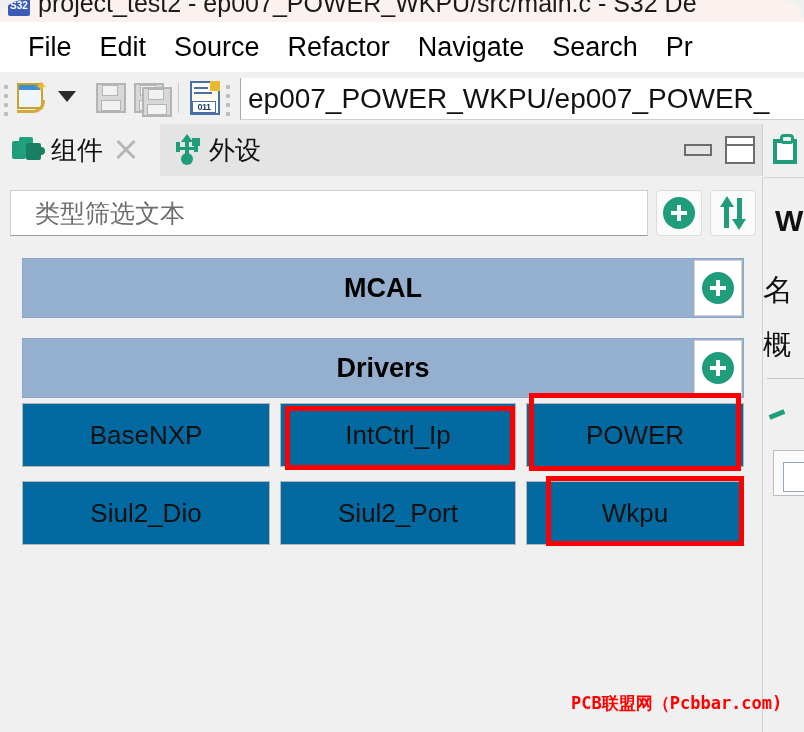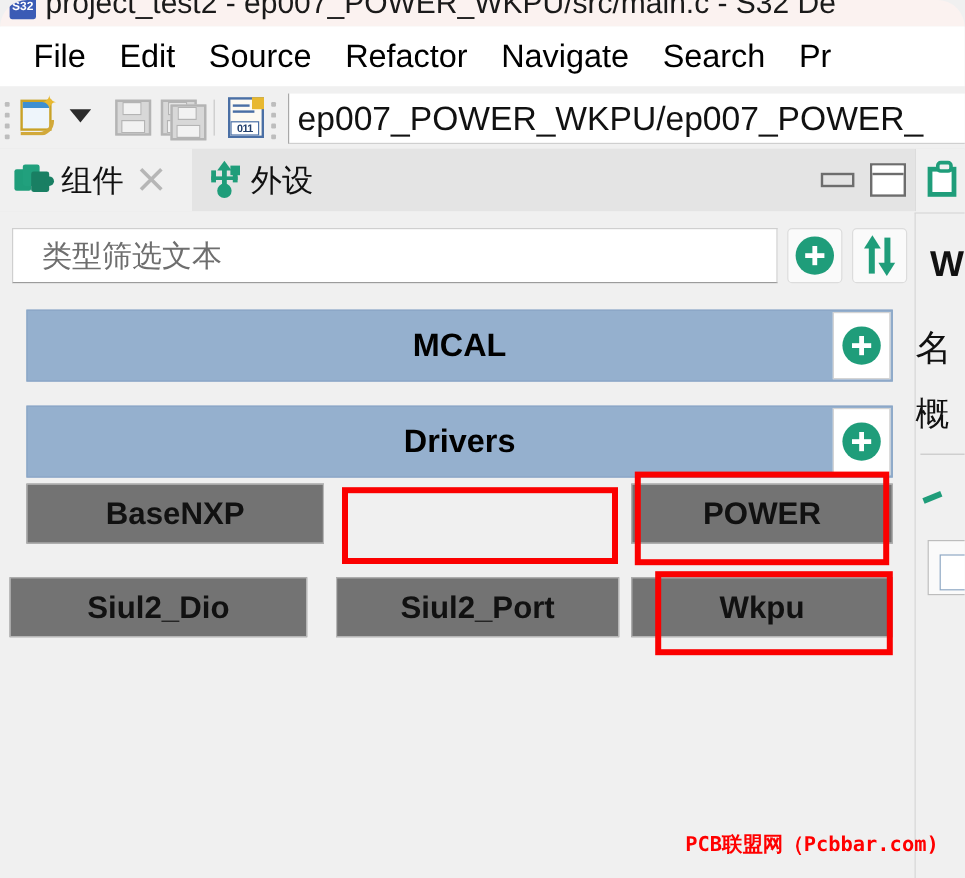--- a/index.html
+++ b/index.html
@@ -240,22 +240,22 @@
   }
   .group-header .gtitle{
     font-size:27px;font-weight:bold;color:#000;
   }
   .group-add{
     position:absolute;right:1px;top:1px;width:48px;height:56px;
     background:#fff;border:1px solid #d4d4d4;box-sizing:border-box;
     display:flex;align-items:center;justify-content:center;
   }
   .tile{
-    position:absolute;height:50px;background:#737373;border:1px solid #b6b6b6;
-    box-sizing:border-box;display:flex;align-items:center;justify-content:center;font-weight:bold;
+    position:absolute;height:64px;background:#0369a1;border:1px solid #b6b6b6;
+    box-sizing:border-box;display:flex;align-items:center;justify-content:center;
   }
   .tile span{font-size:26px;color:#111;}
   .anno{
     position:absolute;border:5px solid #fb0000;box-sizing:border-box;
     pointer-events:none;
   }
 
   
   .right-panel{
     position:absolute;left:762px;top:124px;width:42px;height:608px;
@@ -461,25 +461,28 @@
       <div class="group-header" style="top:90px;">
         <div class="gtitle">Drivers</div>
         <div class="group-add">
           <div class="plus-circle"></div>
         </div>
       </div>
 
       <div class="tile" style="left:22px;top:155px;width:248px;">
         <span>BaseNXP</span>
       </div>
+      <div class="tile" style="left:280px;top:155px;width:236px;">
+        <span>IntCtrl_Ip</span>
+      </div>
       <div class="tile" style="left:526px;top:155px;width:218px;">
         <span>POWER</span>
       </div>
 
-      <div class="tile" style="left:8px;top:233px;width:248px;">
+      <div class="tile" style="left:22px;top:233px;width:248px;">
         <span>Siul2_Dio</span>
       </div>
       <div class="tile" style="left:280px;top:233px;width:236px;">
         <span>Siul2_Port</span>
       </div>
       <div class="tile" style="left:526px;top:233px;width:218px;">
         <span>Wkpu</span>
       </div>
 
 

